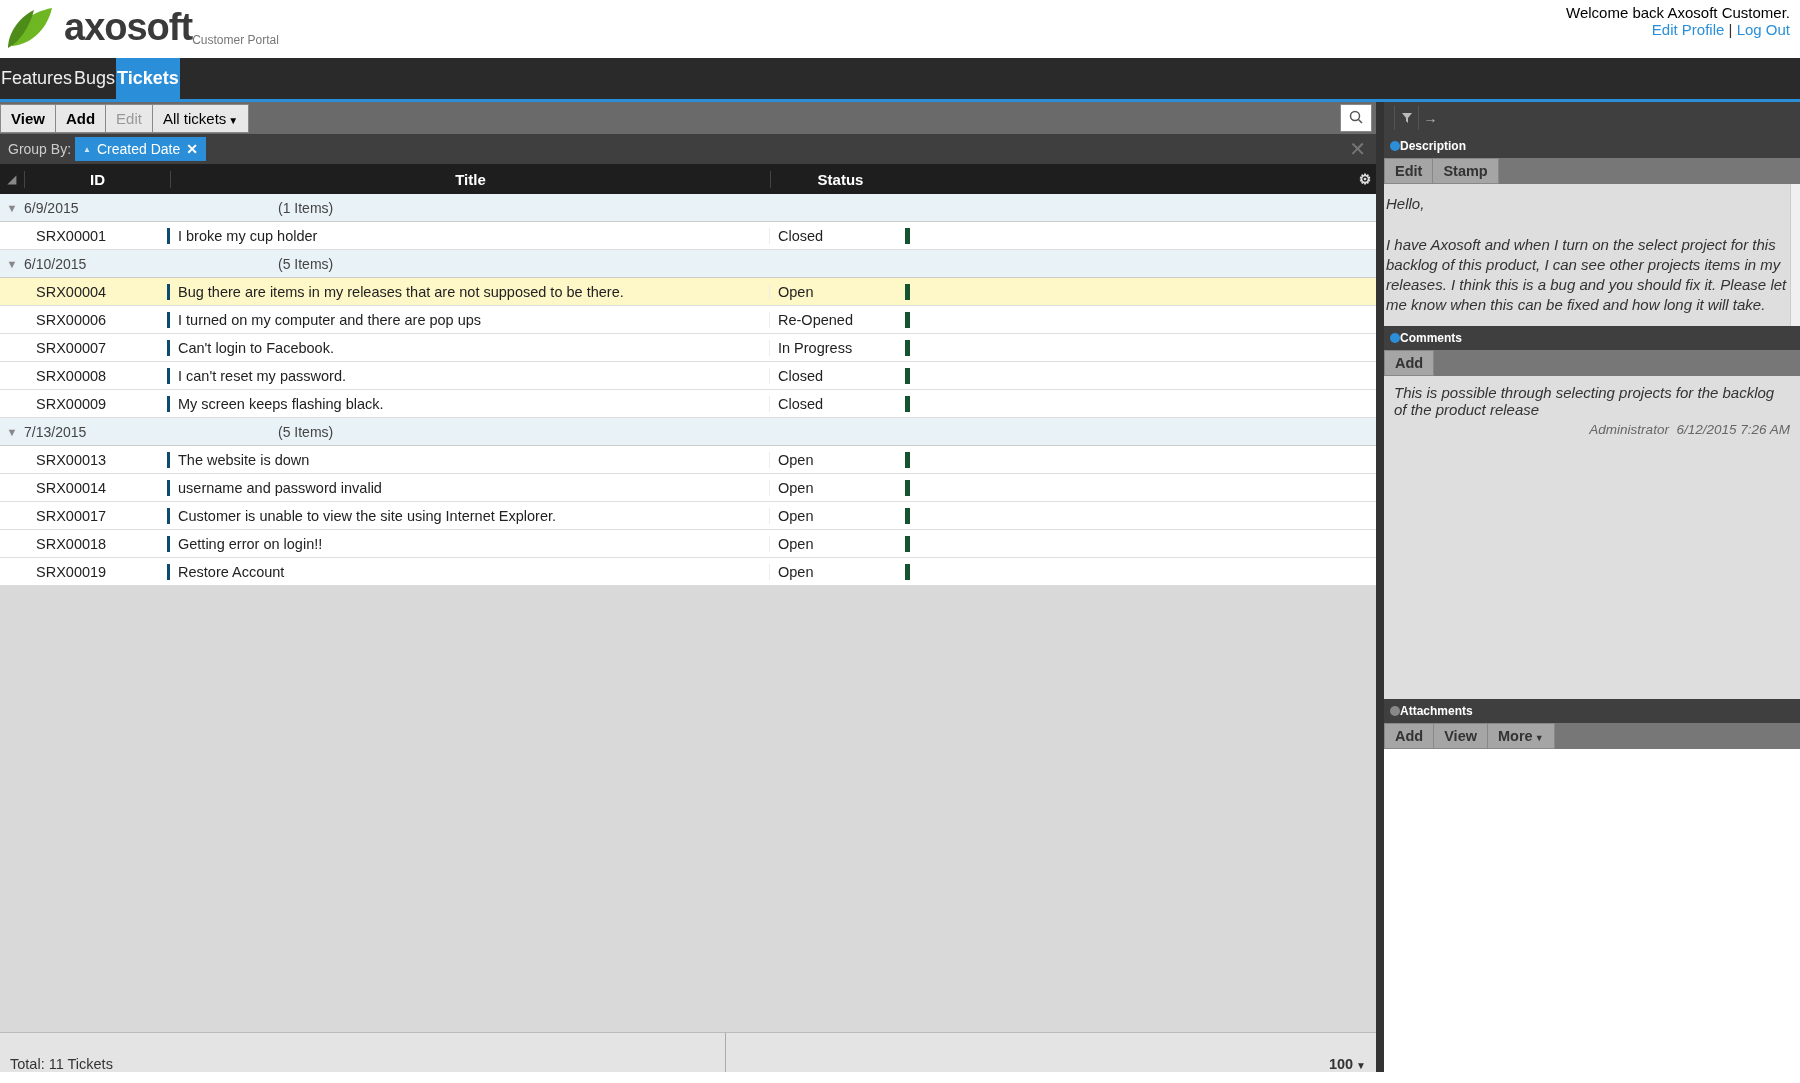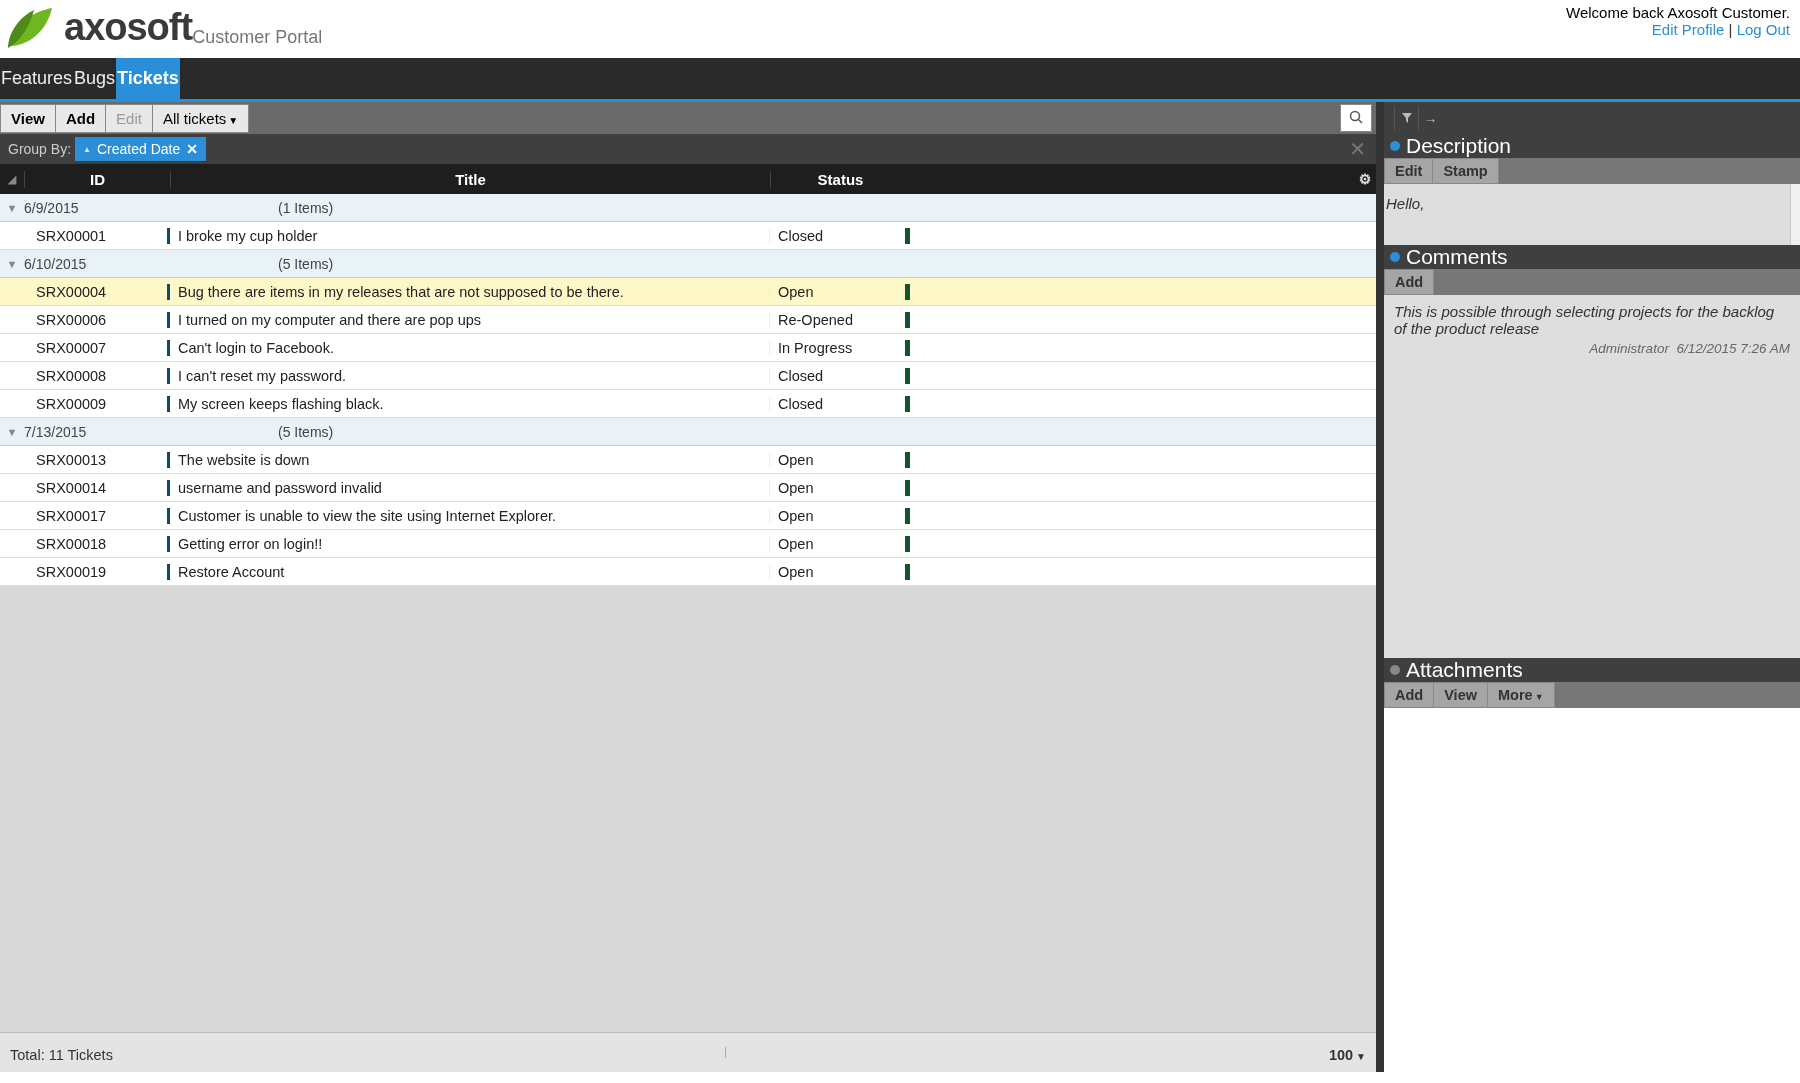--- a/index.html
+++ b/index.html
@@ -4,21 +4,21 @@
 <style>
 * { box-sizing: border-box; margin: 0; padding: 0; font-family: Arial, Helvetica, sans-serif; }
 body { font-size: 14px; background: #fff; }
 
 
 .header { display: flex; justify-content: space-between; align-items: flex-start; padding: 4px 10px 8px 4px; background: #fff; }
 .logo-area { display: flex; align-items: center; gap: 4px; }
 .leaf-svg { width: 56px; height: 46px; }
 .brand-text { display: flex; flex-direction: row; line-height: 1; justify-content: flex-end; }
 .brand-name { font-size: 38px; font-weight: 600; color: #3a3a3a; letter-spacing: -1px; }
-.brand-sub { font-size: 18px; color: #777; margin-top: 2px; align-self: flex-end; }
+.brand-sub { font-size: 12px; color: #777; margin-top: 2px; align-self: flex-end; }
 .user-area { text-align: right; font-size: 15px; }
 .user-area .welcome { color: #000; }
 .user-area a { color: #2a8fd8; text-decoration: none; cursor: pointer; }
 .user-area .sep { color: #333; }
 
 
 .nav { background: #2a2a2a; display: flex; }
 .nav-item { color: #eee; font-size: 18px; padding: 10px 1px; cursor: pointer; }
 .nav-item.active { background: #2a8fd8; color: #fff; font-weight: 600; }
 
@@ -65,30 +65,30 @@
 .data-row { background: #fff; border-bottom: 1px solid #ddd; height: 28px; display: flex; align-items: center; font-size: 14.5px; color: #222; cursor: pointer; }
 .data-row.selected { background: #fef8c8; }
 .data-row .col-exp { width: 24px; }
 .data-row .col-id { width: 146px; padding-left: 12px; border-right: 3px solid #0c4a6e; }
 .data-row .col-title { flex: 1; padding-left: 8px; border-right: 1px solid #eee; overflow: hidden; text-overflow: ellipsis; white-space: nowrap; }
 .data-row .col-status { width: 140px; padding-left: 8px; border-right: 5px solid #14532d; }
 .data-row .col-extra { width: 444px; border-right: 1px solid #eee; }
 .data-row .col-gear { width: 22px; }
 
 
-.table-footer { height: 40px; background: #e4e4e4; border-top: 1px solid #bbb; display: flex; align-items: flex-start; padding: 14px 10px; font-size: 14.5px; color: #333; }
+.table-footer { height: 40px; background: #e4e4e4; border-top: 1px solid #bbb; display: flex; align-items: flex-end; padding: 0 10px; font-size: 14.5px; color: #333; }
 .table-footer .page-size { margin-left: auto; font-weight: 600; cursor: pointer; }
 .table-footer .caret { font-size: 10px; margin-left: 3px; }
 .table-footer .hdiv { display:inline-block; height: 100%; border-left: 1px solid #aaa; margin: 0 -10px 0 auto; }
 
 
 .details-header { background: #3f3f3f; height: 32px; display: flex; align-items: center; padding-left: 10px; }
 .details-header h2 { color: #fff; font-size: 20px; font-weight: 600; flex: 1; }
 .details-header .ico { width: 24px; height: 24px; display: flex; align-items: center; justify-content: center; color: #bbb; cursor: pointer; font-size: 14px; border-left:1px solid #555; }
-.section-header { background: #3f3f3f; color: #fff; height: 24px; display: flex; align-items: center; padding-left: 6px; font-weight: 400; font-size: 21px; gap: 6px; }
+.section-header { background: #3f3f3f; color: #fff; height: 24px; display: flex; align-items: center; padding-left: 6px; font-weight: 700; font-size: 12px; }
 .section-header .dot { width: 10px; height: 10px; border-radius: 50%; }
 .dot.blue { background: #2a8fd8; }
 .dot.grey { background: #888; }
 .section-toolbar { background: #777; display: flex; height: 26px; }
 .sec-btn { background: #a5a5a5; border: 1px solid #888; padding: 3px 10px; font-size: 14.5px; font-weight: 600; color: #333; cursor: pointer; margin-right: -1px; }
 .sec-btn .caret { font-size: 9px; margin-left: 2px; }
 .section-body { background: #dedede; padding: 10px 2px; font-size: 15px; color: #333; font-style: italic; line-height: 1.35; }
 .comment { background: #dedede; padding: 8px 10px 4px 10px; }
 .comment-text { font-style: italic; font-size: 15px; color: #333; }
 .comment-meta { text-align: right; color: #666; font-size: 13.5px; font-style: italic; margin-top: 4px; }
@@ -299,20 +299,21 @@
       <span>Description</span>
     </div>
     <div class="section-toolbar">
       <button class="sec-btn">Edit</button>
       <button class="sec-btn">Stamp</button>
     </div>
     <div style="display:flex">
       <div class="section-body desc-scroll" style="flex:1">
         <p>Hello,</p>
         <br>
+        <p>I have Axosoft and when I turn on the select project for this backlog of this product, I can see other projects items in my releases.  I think this is a bug and you should fix it.  Please let me know when this can be fixed and how long it will take.</p>
       </div>
       <div class="scrollbar-fake"></div>
     </div>
 
     <div class="section-header">
       <span class="dot blue"></span>
       <span>Comments</span>
     </div>
     <div class="section-toolbar">
       <button class="sec-btn">Add</button>

